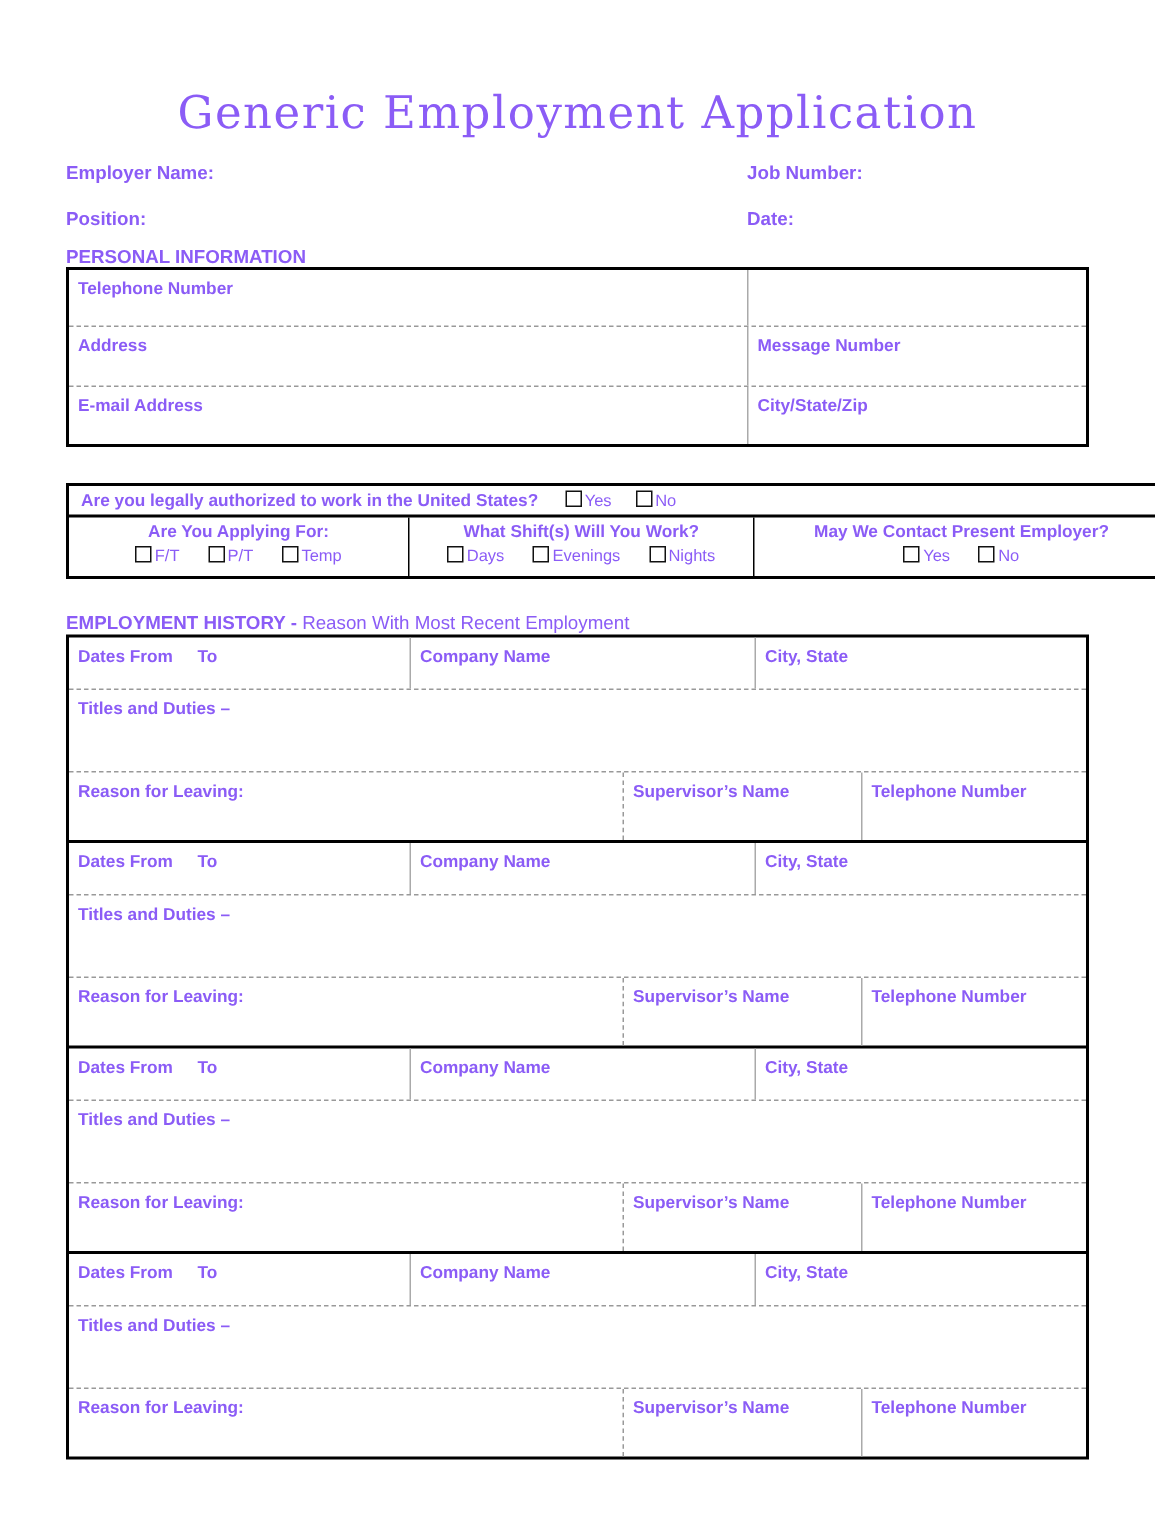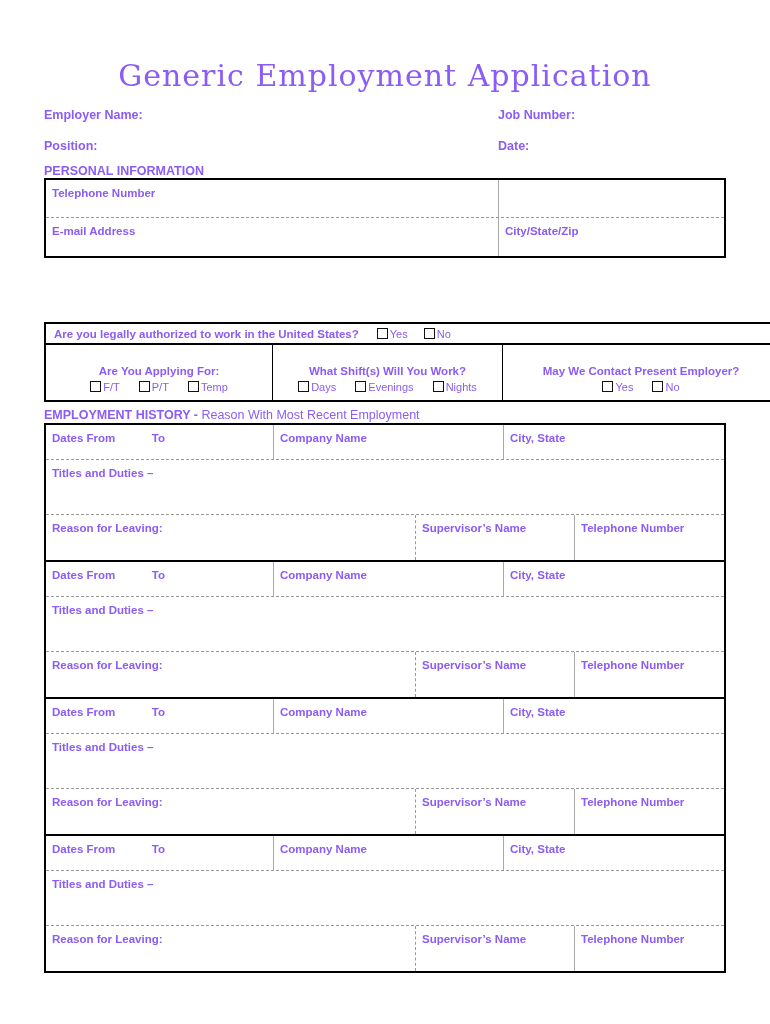--- a/index.html
+++ b/index.html
@@ -49,40 +49,40 @@
   .auth-q{
     height:21px;box-sizing:border-box;
     border-bottom:2px solid #000;
     display:flex;align-items:center;
     padding:0 8px;
   }
   .auth-q .q{font-weight:bold;font-size:11.5px;margin-right:10px;}
   .auth-cols{display:grid;grid-template-columns:226px 230px 1fr;}
   .auth-col{padding:4px 4px 5px;text-align:center;box-sizing:border-box;}
   .auth-col + .auth-col{border-left:1px solid #000;}
-  .auth-col .hd{font-weight:bold;font-size:11.5px;display:block;margin-top:16px;}
+  .auth-col .hd{font-weight:bold;font-size:11.5px;display:block;}
   .opts{margin-top:4px;font-size:11px;white-space:nowrap;}
   .opt{display:inline-block;margin:0 8px;font-size:11px;}
   .cb{
     display:inline-block;width:9px;height:9px;
     border:1.5px solid #111;background:#fff;
     vertical-align:-1px;margin-right:2px;
   }
   
   .eh-table{
     position:absolute;left:44px;top:423px;width:682px;
     border:2px solid #000;box-sizing:border-box;background:#fff;
   }
   .eh-block + .eh-block{border-top:2px solid #000;}
   .eh-row1{
     display:grid;grid-template-columns:227px 230px 1fr;
     height:35px;border-bottom:1px dashed #999;box-sizing:border-box;
   }
   .eh-row1 .cell + .cell{border-left:1px solid #aaa;}
-  .eh-row1 .to{margin-left:32px;}
+  .eh-row1 .to{margin-left:12px;}
   .eh-row2{height:55px;border-bottom:1px dashed #999;box-sizing:border-box;}
   .eh-row3{
     display:grid;grid-template-columns:369px 159px 1fr;
     height:45px;box-sizing:border-box;
   }
   .eh-row3 .sup{border-left:1px dashed #999;}
   .eh-row3 .tel{border-left:1px solid #aaa;}
 </style>
 </head>
 <body>
@@ -101,20 +101,28 @@
       <span class="lblB">Date:</span>
     </div>
   </div>
 
   <div class="sec-head" style="top:164px;">PERSONAL INFORMATION</div>
 
   <div class="pi-table">
     <div class="pi-row pi-r1">
       <div class="cell center">
         <span class="cl">Telephone Number</span>
+      </div>
+    </div>
+    <div class="pi-row pi-r2">
+      <div class="cell">
+        <span class="cl">Address</span>
+      </div>
+      <div class="cell center">
+        <span class="cl">Message Number</span>
       </div>
     </div>
     <div class="pi-row pi-r3">
       <div class="cell center">
         <span class="cl">E-mail Address</span>
       </div>
       <div class="cell">
         <span class="cl">City/State/Zip</span>
       </div>
     </div>

